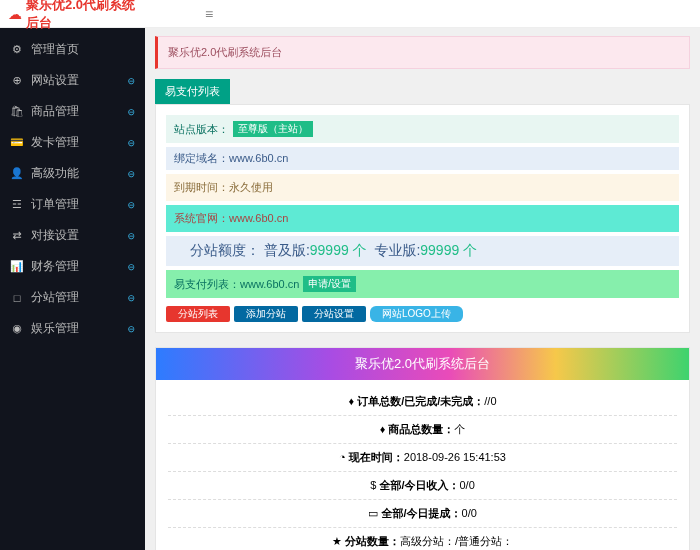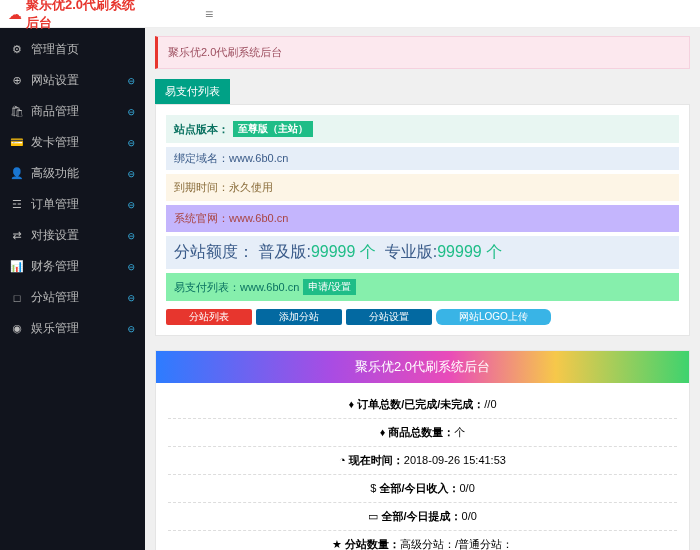--- a/index.html
+++ b/index.html
@@ -18,30 +18,30 @@
 .side-item { display: flex; align-items: center; padding: 7px 10px; font-size: 12px; cursor: pointer; position: relative; }
 .side-icon { width: 14px; text-align: center; margin-right: 7px; font-size: 11px; }
 .side-item .chev { position: absolute; right: 10px; font-size: 9px; color: #39b4e6; }
 .side-item:first-child .chev { display: none; }
 
 
 .main { flex: 1; padding: 36px 10px 10px; overflow-y: auto; }
 .alert-pink { background: #fce8ee; border: 1px solid #f5d1de; border-left: 3px solid #e7362e; padding: 8px 10px; color: #9c4d5e; margin-bottom: 10px; font-size: 11px; }
 .info-title { background: #00a186; color: #fff; display: inline-block; padding: 5px 10px; font-size: 11px; }
 .info-box { background: #fff; border: 1px solid #e5e5e5; padding: 10px; margin-bottom: 14px; }
-.row-ver { background: #e8f6f2; color: #0a7261; padding: 6px 8px; font-size: 11px; display: flex; align-items: center; font-weight: bold; }
+.row-ver { background: #e8f6f2; color: #0a7261; padding: 6px 8px; font-size: 11px; display: flex; align-items: center; }
 .tag-green { background: #1fbd87; color: #fff; padding: 1px 5px; border-radius: 0; font-size: 10px; margin-left: 4px; }
 .row-bind { background: #e6eef8; color: #3a5b89; padding: 4px 8px; font-size: 11px; margin-top: 4px; }
 .row-exp { background: #fdf5e6; color: #8a6d3b; padding: 6px 8px; font-size: 11px; margin-top: 4px; }
-.row-off { background: #c4b5fd; color: #a94442; padding: 6px 8px; font-size: 11px; margin-top: 4px; }
-.row-quota { background: #e6eef8; color: #3a5b89; padding: 6px 8px; font-size: 16px; margin-top: 4px; }
+.row-off { background: #5eead4; color: #a94442; padding: 6px 8px; font-size: 11px; margin-top: 4px; }
+.row-quota { background: #e6eef8; color: #3a5b89; padding: 6px 24px; font-size: 14px; margin-top: 4px; }
 .row-quota .num { color: #1fbd87; }
 .row-pay { background: #86efac; color: #0a7261; padding: 6px 8px; font-size: 11px; margin-top: 4px; display: flex; align-items: center; }
 .row-links { margin-top: 8px; display: flex; gap: 4px; }
-.lk { color: #fff; padding: 1px 23px; border-radius: 2px; font-size: 10px; cursor: pointer; }
+.lk { color: #fff; padding: 1px 12px; border-radius: 2px; font-size: 10px; cursor: pointer; }
 .lk-red { background: #e7362e; }
 .lk-blue { background: #39b4e6; border-radius: 6px; }
 .lk-g { background: #0369a1; }
 
 
 .panel { background: #fff; border: 1px solid #e5e5e5; }
 .panel-head { background: linear-gradient(90deg, #2d7cff 0%, #a94ce3 33%, #e94bb9 55%, #f6c84a 75%, #3ed36e 100%); color: #fff; text-align: center; padding: 7px; font-size: 13px; }
 .panel-body { padding: 8px 12px; }
 .stat { text-align: center; padding: 6px 0; font-size: 11px; border-bottom: 1px dashed #ddd; }
 .stat:last-of-type { border-bottom: none; }

